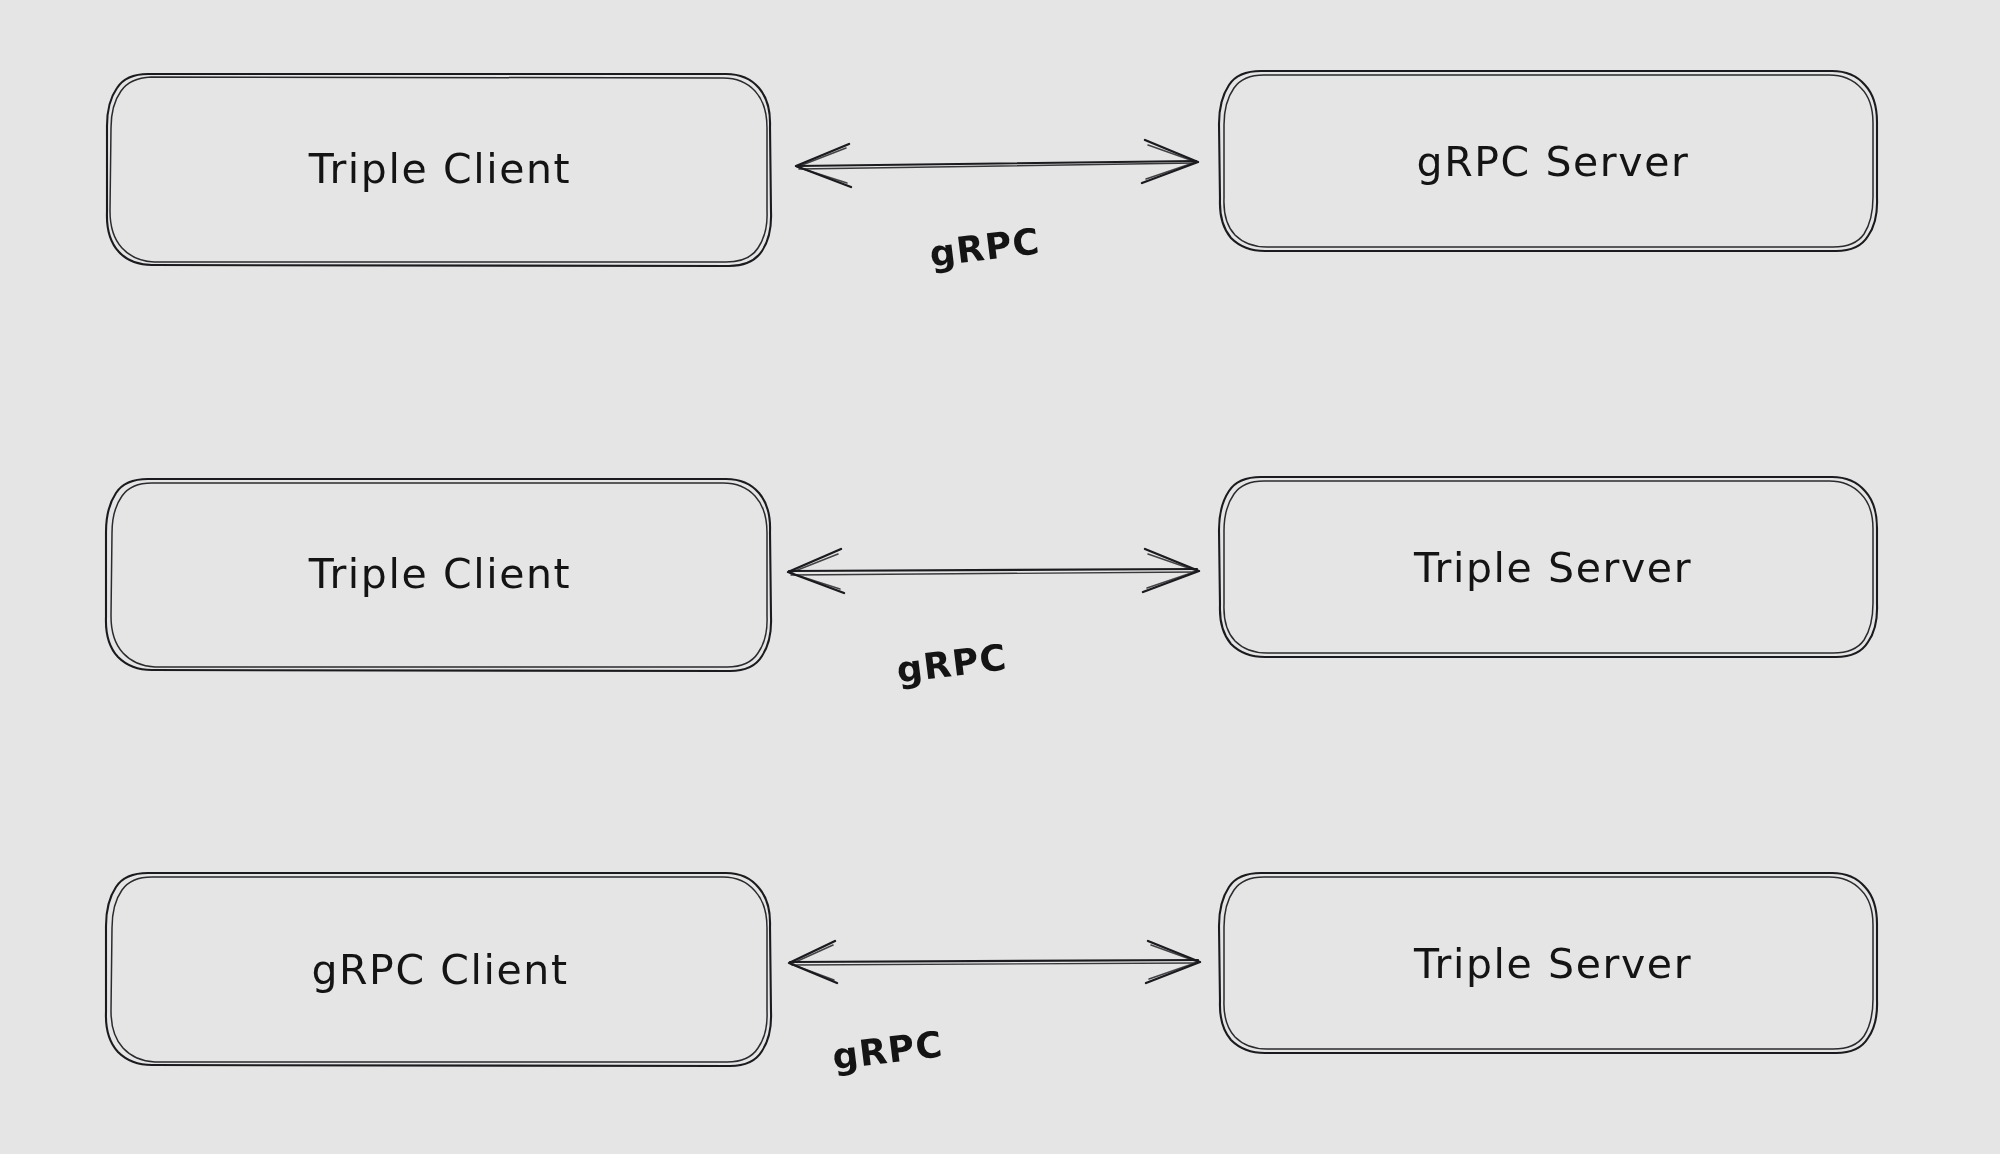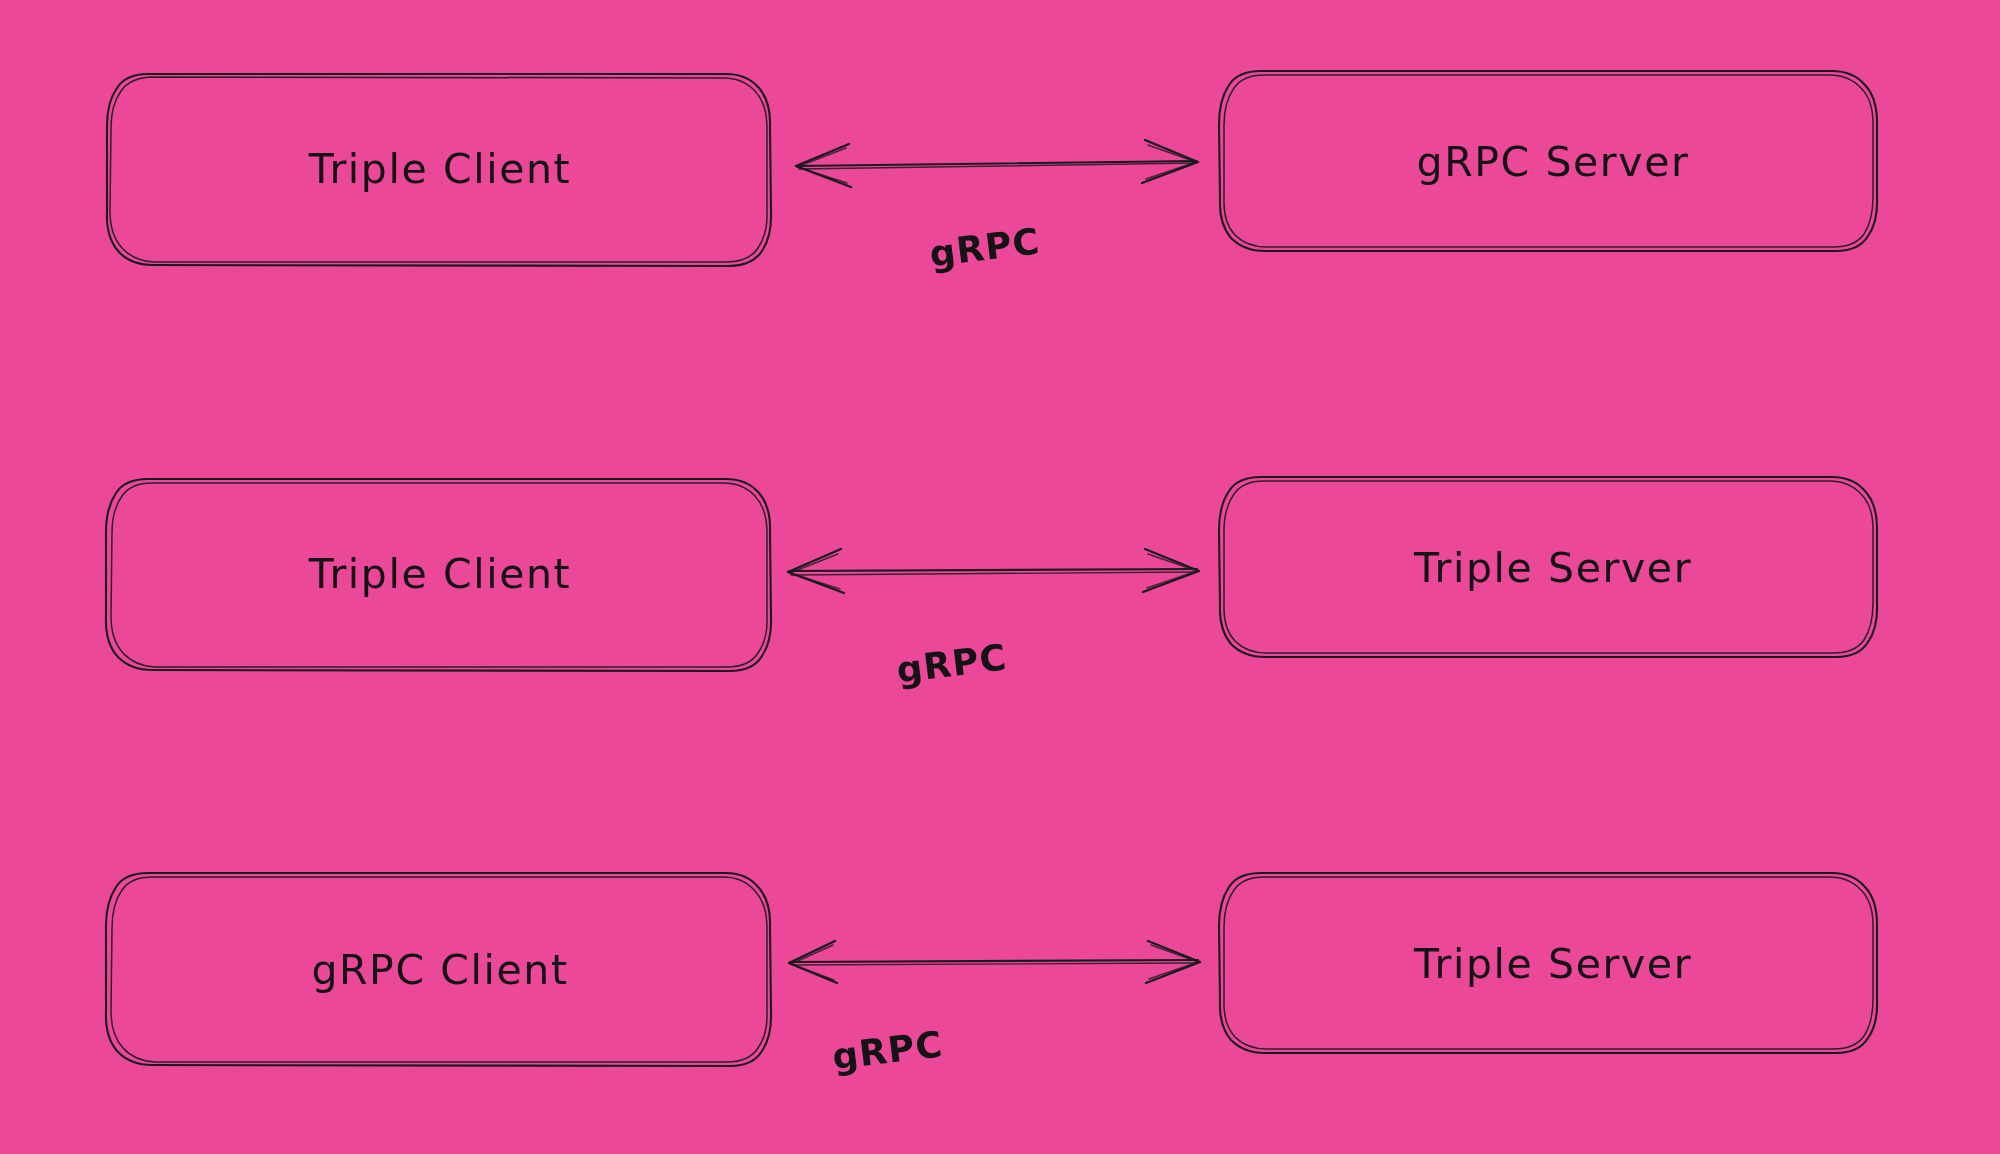--- a/index.html
+++ b/index.html
@@ -55,21 +55,21 @@
     letter-spacing: 1.2px;
     text-anchor: middle;
     font-weight: 700;
   }
   
   .tilt-a { transform-box: fill-box; transform-origin: center; }
 </style>
 </head>
 <body>
 
-<div id="canvas-root" style="background: #ec4899;">
+<div id="canvas-root" style="background: #e5e5e5;">
   <svg id="sketch-svg" viewBox="0 0 2000 1154" xmlns="http://www.w3.org/2000/svg">
 
     <g>
 
       <g>
         <path class="sk-stroke sk-box-outer" d="M148 74 Q126 74 117 88 Q107 102 107 126 L107 212 Q106 238 119 252 Q131 265 152 265
                  L729 266 Q752 266 762 251 Q772 236 771 212 L770 127 Q771 102 759 88 Q747 74 726 74 Z" stroke="#1b1b1f"></path>
         <path class="sk-stroke sk-box-inner" d="M151 77 Q130 78 121 91 Q111 105 111 128 L110 211 Q110 235 122 248 Q134 261 154 262
                  L726 262 Q749 262 758 248 Q768 233 767 211 L767 128 Q767 104 755 91 Q743 78 723 78 Z" stroke="#1b1b1f"></path>
         <text class="node-label" x="440" y="172" fill="#141414">Triple Client</text>

